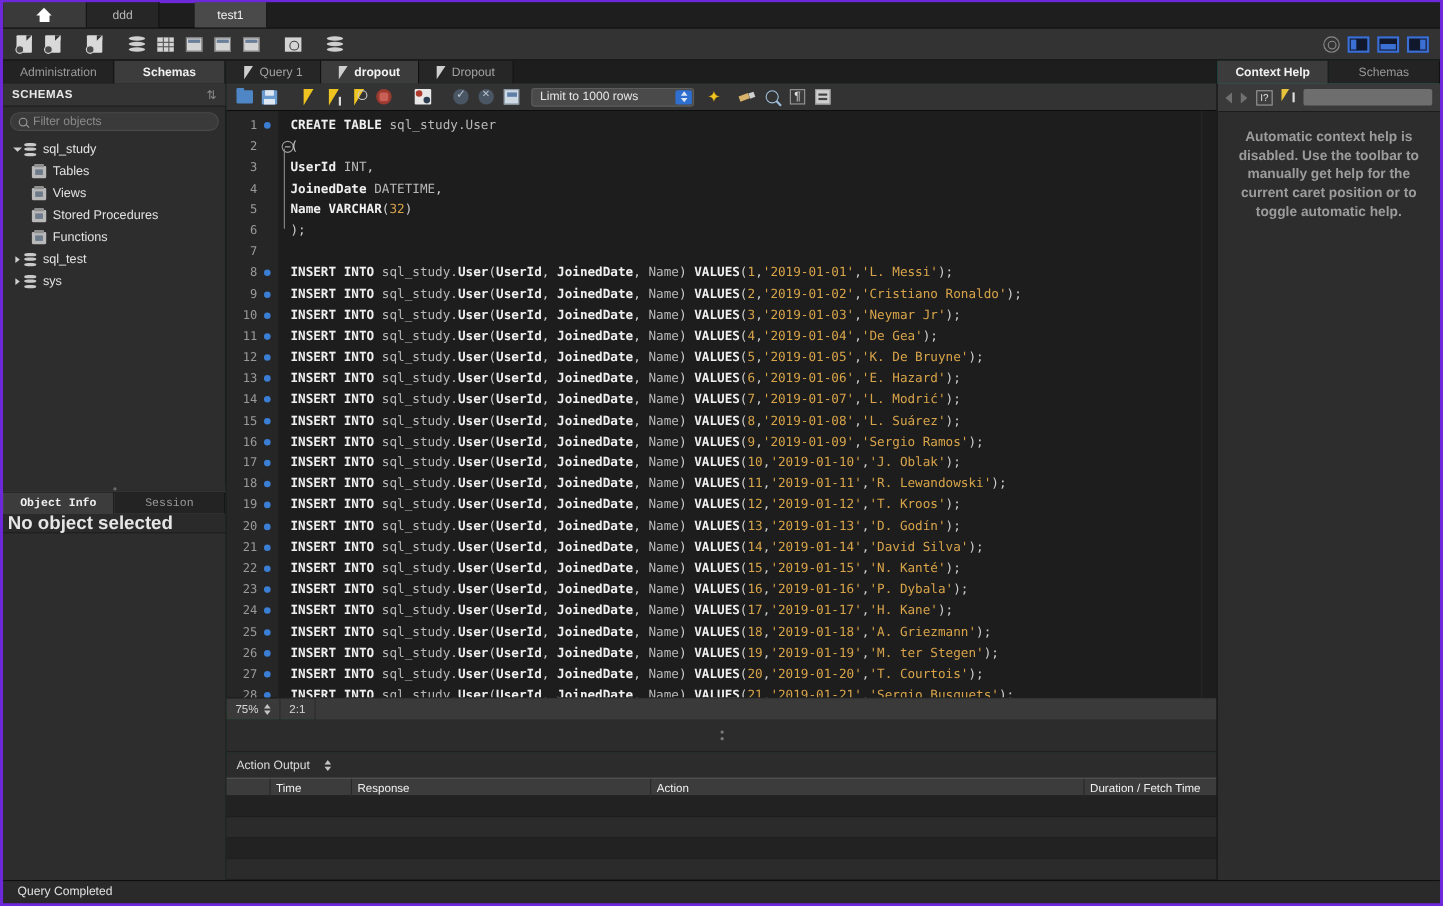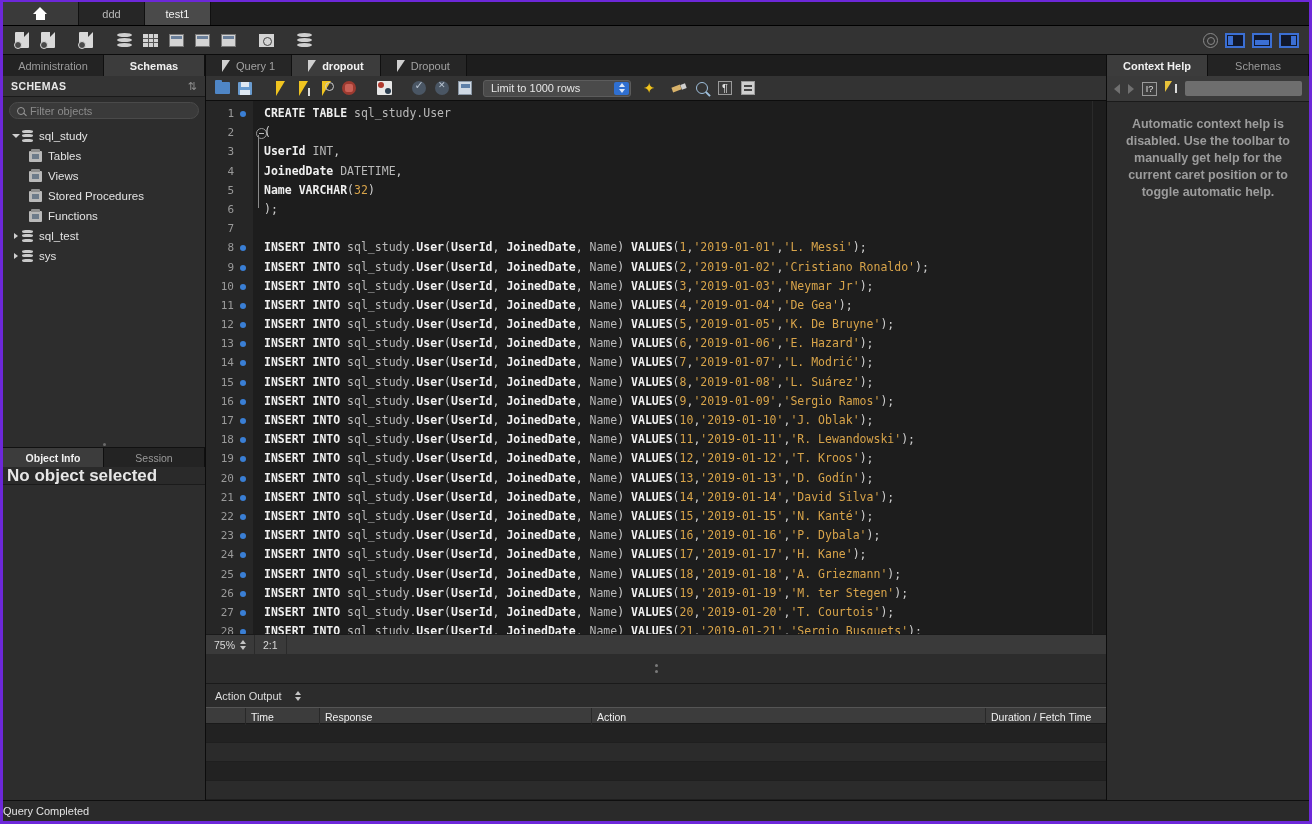--- a/index.html
+++ b/index.html
@@ -25,21 +25,21 @@
     border-bottom:1px solid #000;
     flex:0 0 auto;
   }
   .wintab{
     height:23px; min-width:66px; padding:0 16px;
     display:flex; align-items:center; justify-content:center;
     font-size:11px; color:#b9b9b9;
     background:#262626; border-right:1px solid #101010;
   }
   .wintab.home{ background:#3a3a3a; min-width:76px; color:#fff; }
-  .wintab.active{ background:#4a4a4a; color:#f2f2f2; }
+  .wintab.active{ background:#4a4a4a; color:#f2f2f2;margin-left:32px; }
   .home-icon{ display:block; width:15px; height:13px; position:relative; }
   .home-icon:before{
     content:""; position:absolute; left:0; top:0;
     border-left:7.5px solid transparent; border-right:7.5px solid transparent;
     border-bottom:7px solid #ffffff;
   }
   .home-icon:after{
     content:""; position:absolute; left:3px; top:6px;
     width:9px; height:7px; background:#ffffff;
   }
@@ -127,21 +127,21 @@
   .tw.open i{ border-left:4px solid transparent; border-right:4px solid transparent; border-top:4.5px solid #cfcfcf; border-bottom:0;}
   .icn-db{ width:11px;height:13px;margin-right:6px;flex:0 0 11px; position:relative; }
   .icn-db b{position:absolute;left:0;right:0;height:3px;background:#c9c9c9;border-radius:50%/80%;}
   .icn-db b:nth-child(1){top:0;} .icn-db b:nth-child(2){top:4.5px;} .icn-db b:nth-child(3){top:9px;}
   .icn-folder{
     width:13px;height:11px;margin-right:6px;flex:0 0 13px;position:relative;
     background:#b9b9b9;border-radius:1px;
   }
   .icn-folder:before{content:"";position:absolute;left:2px;top:-2px;width:9px;height:3px;background:#8f8f8f;border-radius:1px 1px 0 0;}
   .icn-folder:after{content:"";position:absolute;left:3px;top:3px;width:7px;height:5px;background:#6d7b8a;}
-  .obj-tabs{ display:flex; height:20px; background:#737373; border-top:1px solid #111;}
+  .obj-tabs{ display:flex; height:20px; background:#737373; border-top:1px solid #111;font-family:Liberation Mono, monospace;}
   .obj-tab{flex:1;display:flex;align-items:center;justify-content:center;font-size:10.5px;color:#9a9a9a;background:#232323;border-right:1px solid #0f0f0f;}
   .obj-tab.active{background:#3c3c3c;color:#f0f0f0;font-weight:bold;}
   .obj-body{ height:18px; background:#2a2a2a; display:flex; align-items:center; padding-left:4px;
     font-size:17px;font-weight:bold;color:#e6e6e6; border-bottom:1px solid #1b1b1b;}
   .side-splitdot{ height:6px; display:flex;align-items:center;justify-content:center;background:#2d2d2d;}
   .side-splitdot i{ width:3px;height:3px;border-radius:50%;background:#6a6a6a;}
 
   
   .center{ flex:1; display:flex; flex-direction:column; min-width:0; background:#14532d; }
   .qtabs{ height:21px; background:#1d1d1d; display:flex; align-items:stretch; }
@@ -291,21 +291,21 @@
   .ctxico2:after{content:"";position:absolute;right:0;top:3px;width:2px;height:9px;background:#dcdcdc;}
   .rsearch{flex:1;height:15px;background:#6e6e6e;border-radius:2px;}
   .rbody{ flex:1; background:#2d2d2d; padding:14px 10px 0 10px; }
   .rbody p{
     text-align:center;font-size:12.5px;font-weight:bold;color:#9c9c9c;line-height:17px;
   }
 
   
   .statusbar{
     height:21px;background:#2a2a2a;border-top:1px solid #0f0f0f;display:flex;align-items:center;
-    padding-left:0;font-size:11px;color:#e2e2e2;flex:0 0 auto;
+    padding-left:13px;font-size:11px;color:#e2e2e2;flex:0 0 auto;
   }
 </style>
 </head>
 <body>
 
 <div class="app">
 
   <div class="wintabs">
     <div class="wintab home">
       <span class="home-icon"></span>

